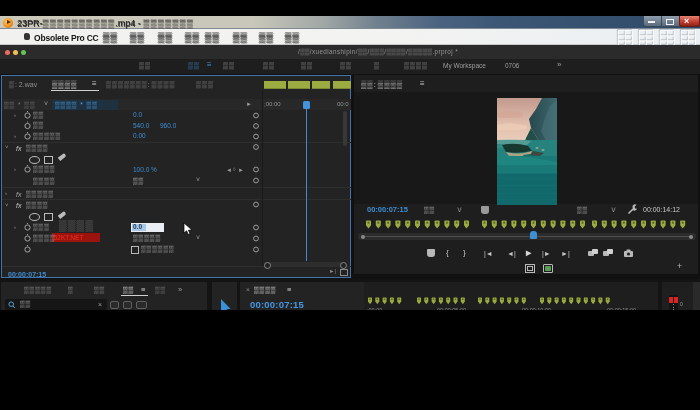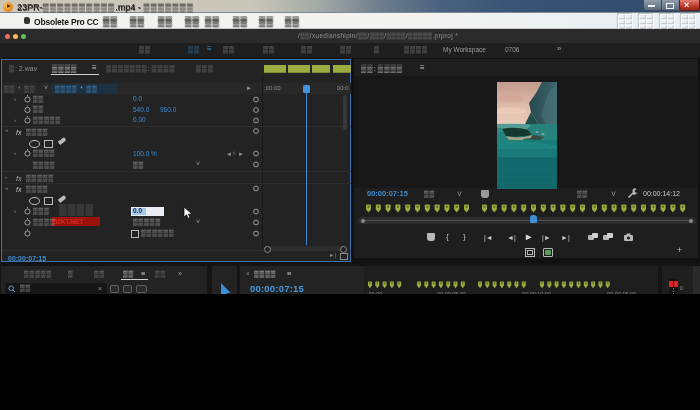--- a/index.html
+++ b/index.html
@@ -1,15 +1,15 @@
 <!DOCTYPE html>
 <html><head><meta charset="utf-8">
 <style>
 html,body{margin:0;padding:0;background:#000;}
-#w{position:relative;width:700px;height:294px;overflow:hidden;font-family:"Liberation Sans",sans-serif;background:#161616;}
+#w{position:relative;width:700px;height:294px;overflow:hidden;font-family:"Liberation Sans",sans-serif;background:#161616;margin-top:16px;}
 .b,s,i{position:absolute;display:block;text-decoration:none;font-style:normal;line-height:1;white-space:pre;}
 .z{letter-spacing:1px;}
 .tc{color:#3f8fd4;}
 .m{text-shadow:0.5px 0.5px 0 #2f2f2f,-0.5px -0.5px 0 #2f2f2f;}
 .m2{text-shadow:0.5px 0.5px 0 currentColor;}
 </style></head><body>
 <div id="w">
 
 <div class="b" style="left:0;top:0;width:700px;height:13px;background:linear-gradient(90deg,#cbc8ba 0%,#c9c7ba 36%,#a2a8a6 46%,#6f7f8e 54%,#4a6280 63%,#3a5674 72%,#2e4a68 100%);border-bottom:0.5px solid #7e8890;box-sizing:border-box;"></div>
 <div class="b" style="left:3px;top:1.5px;width:10px;height:10px;border-radius:50%;background:radial-gradient(circle at 40% 35%,#ffca5f,#f08c1e 60%,#b05e10);"></div>

